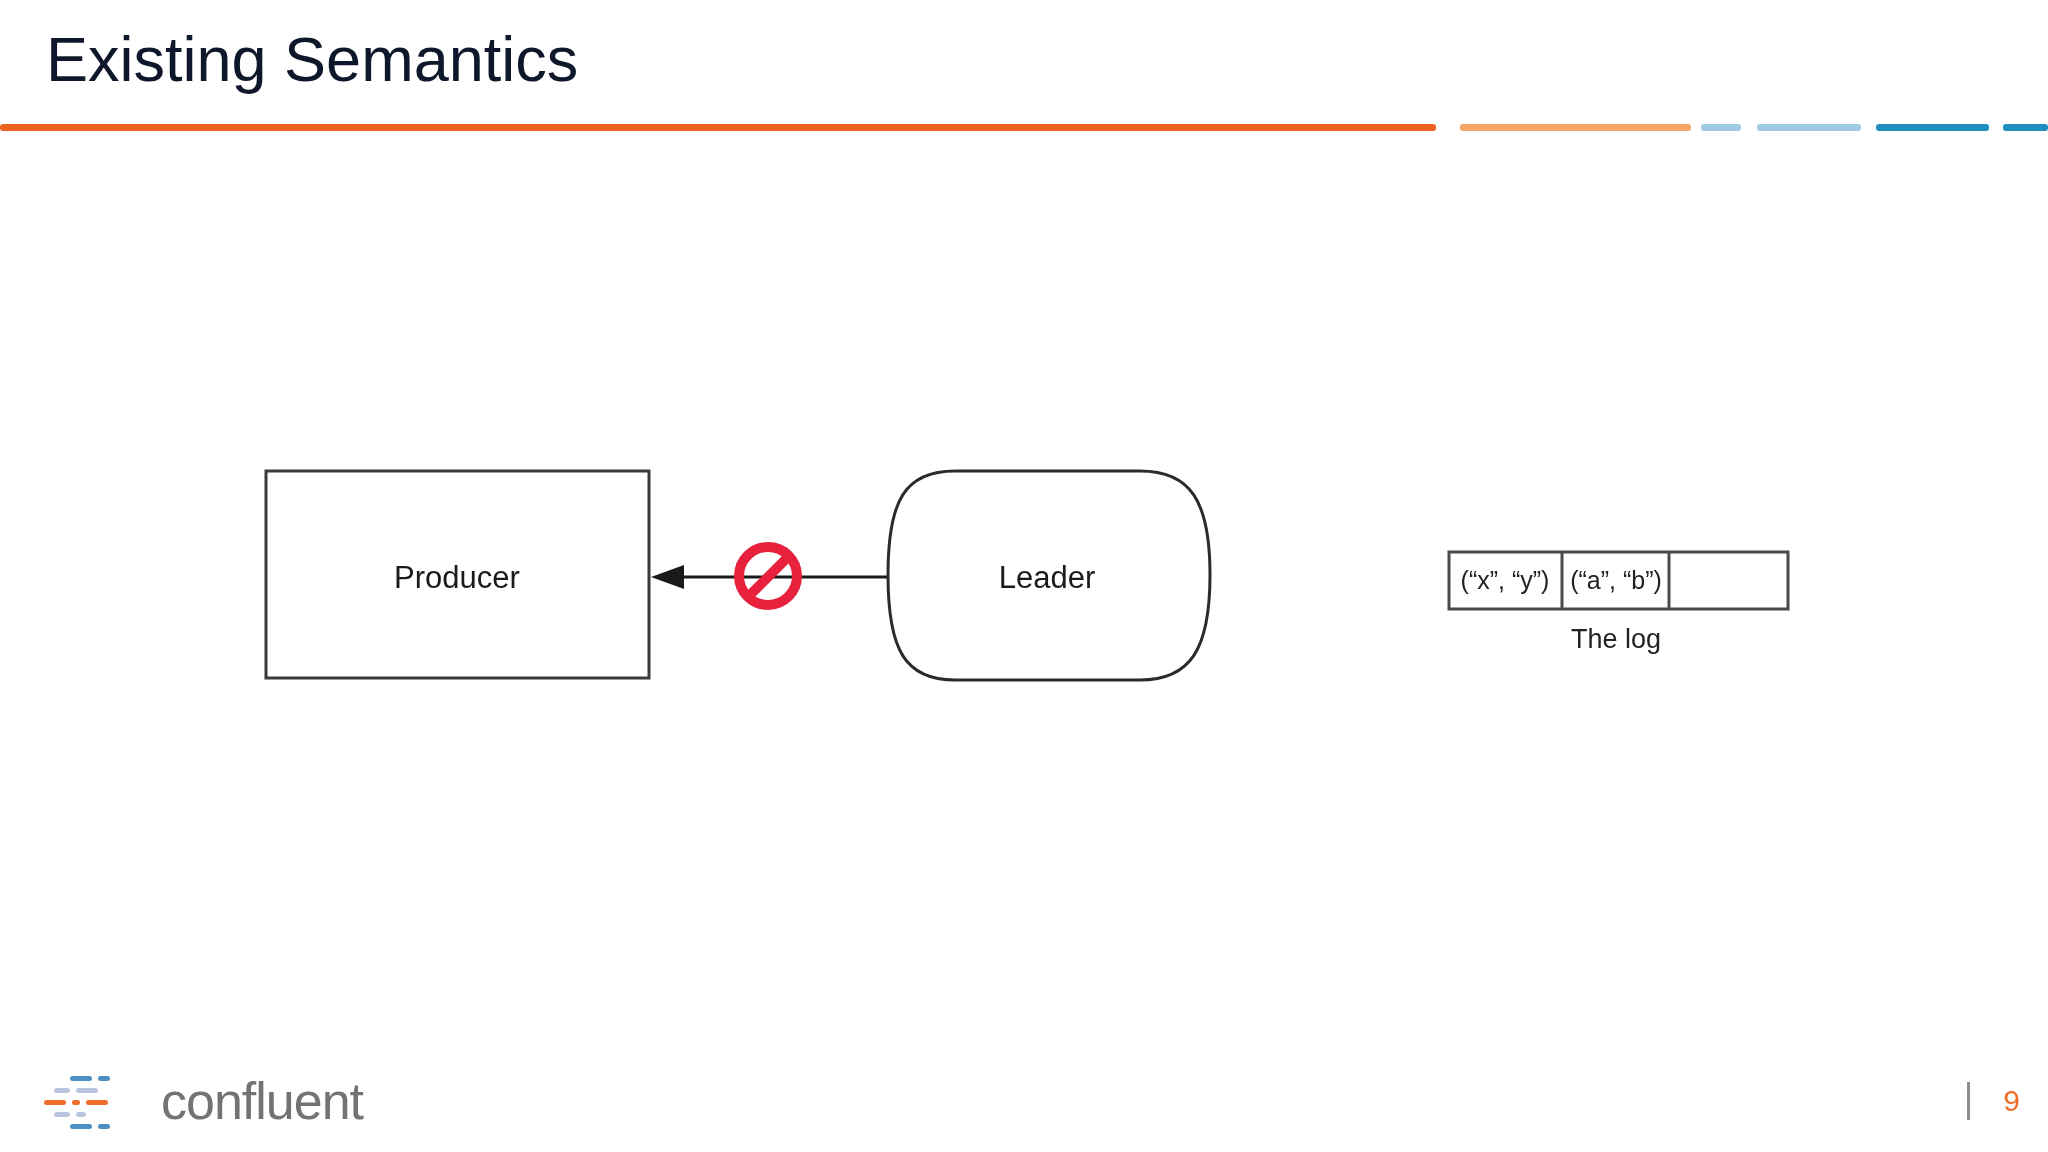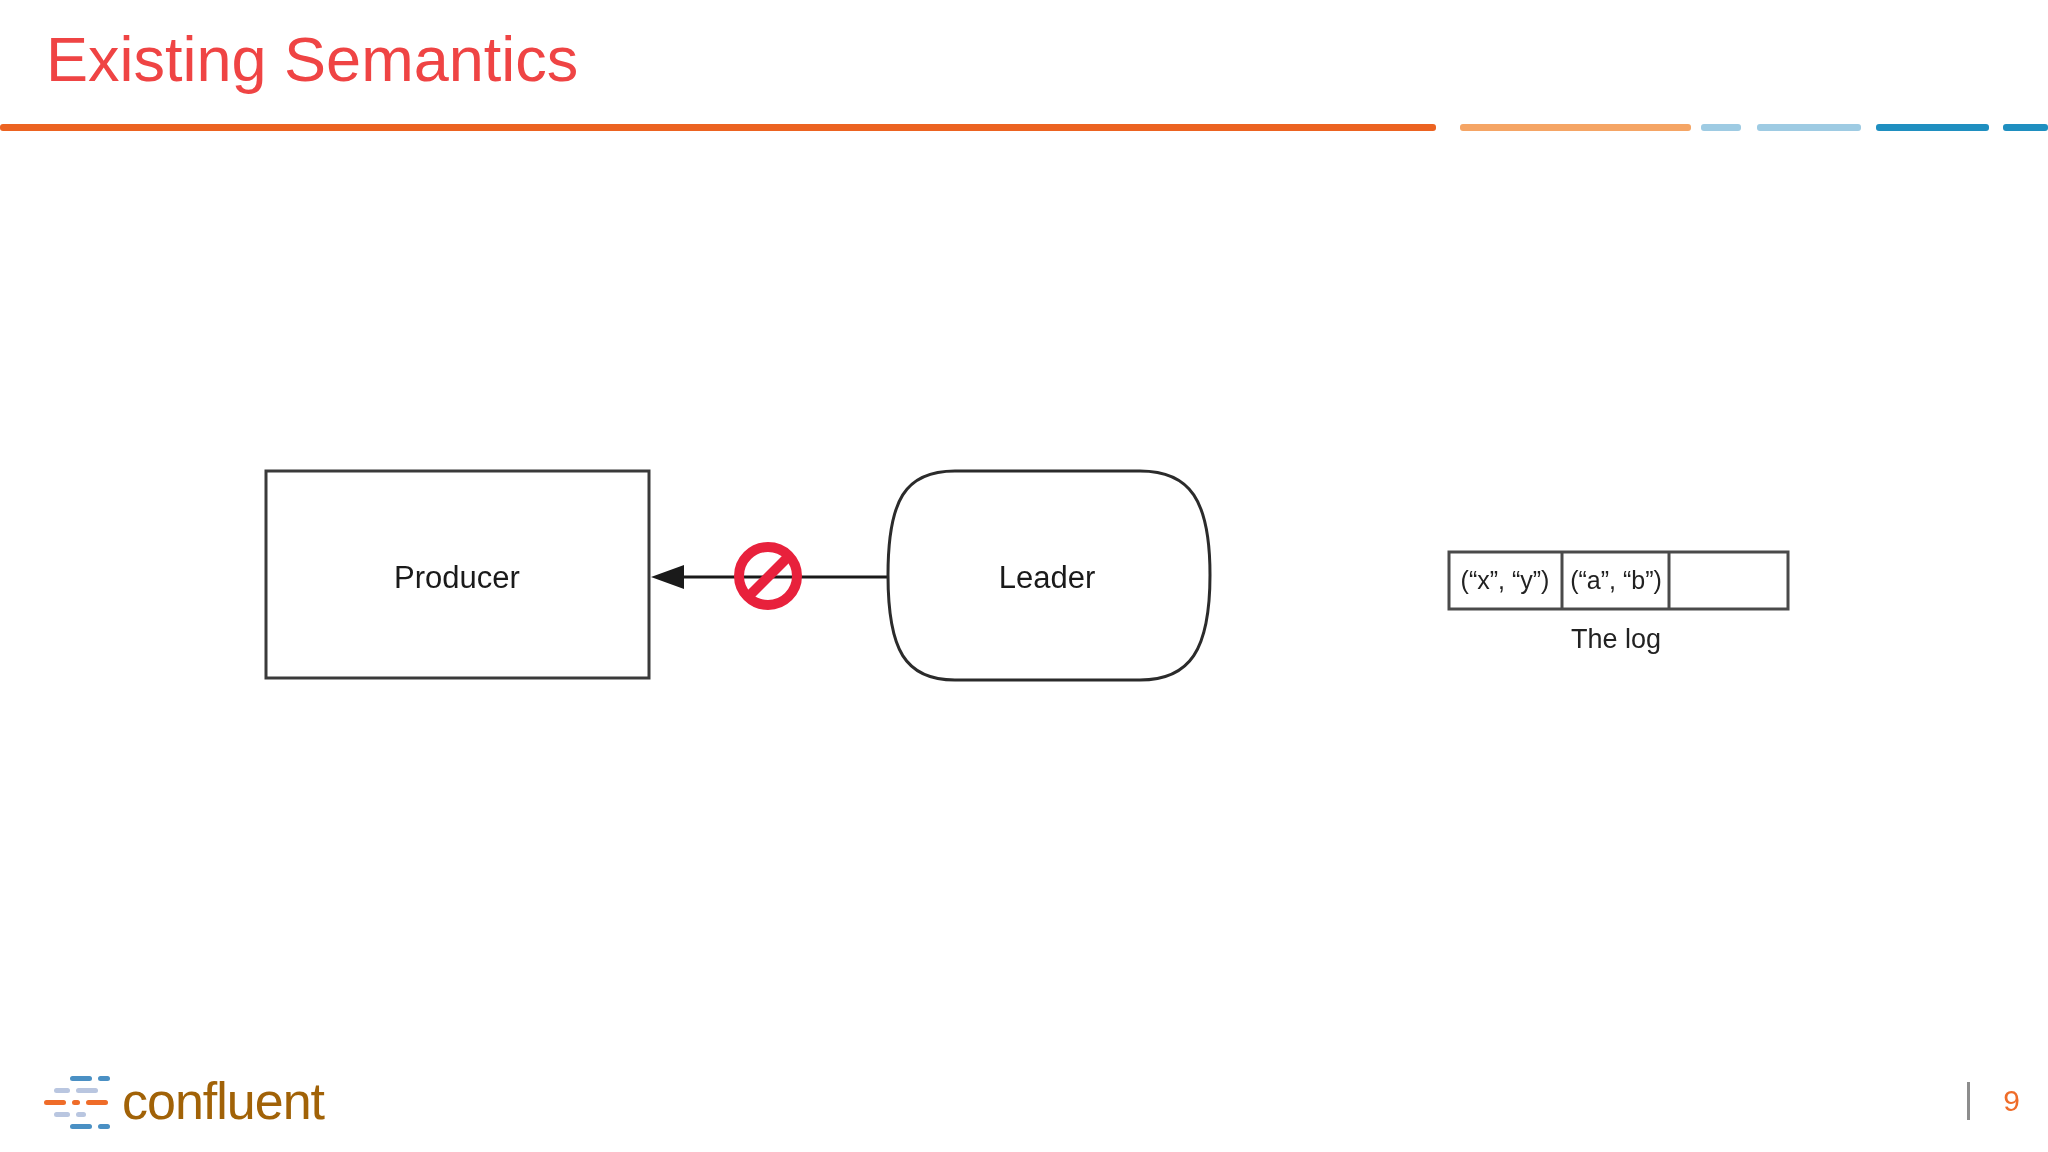--- a/index.html
+++ b/index.html
@@ -104,21 +104,21 @@
   #page-number {
     font-size: 30px;
     color: #ef6c29;
     min-width: 20px;
     text-align: right;
   }
 </style>
 </head>
 <body style="background: rgb(255, 255, 255);">
 
-<div id="slide-title" style="color: #ef4444;">Existing Semantics</div>
+<div id="slide-title" style="color: #0f172a;">Existing Semantics</div>
 
 <div id="header-rule">
     <div class="seg" style="left: 0px; width: 1436px; background: rgb(236, 99, 33);"></div>
     <div class="seg" style="left: 1460px; width: 231px; background: rgb(245, 165, 101);"></div>
     <div class="seg" style="left: 1701px; width: 40px; background: rgb(158, 203, 227);"></div>
     <div class="seg" style="left: 1757px; width: 104px; background: rgb(158, 203, 227);"></div>
     <div class="seg" style="left: 1876px; width: 113px; background: rgb(31, 143, 192);"></div>
     <div class="seg" style="left: 2003px; width: 45px; background: rgb(31, 143, 192);"></div>
   </div>
 
@@ -175,19 +175,19 @@
     <rect x="0" y="28" width="22" height="5" rx="2.5" fill="#ef6c29"></rect>
     <rect x="28" y="28" width="8" height="5" rx="2.5" fill="#ef6c29"></rect>
     <rect x="42" y="28" width="22" height="5" rx="2.5" fill="#ef6c29"></rect>
 
     <rect x="10" y="40" width="16" height="5" rx="2.5" fill="#b9c6e0"></rect>
     <rect x="32" y="40" width="10" height="5" rx="2.5" fill="#b9c6e0"></rect>
 
     <rect x="26" y="52" width="22" height="5" rx="2.5" fill="#4a90c4"></rect>
     <rect x="54" y="52" width="12" height="5" rx="2.5" fill="#4a90c4"></rect>
   </svg>
-  <div id="logo-wordmark" style="color: #a16207;">confluent</div>
+  <div id="logo-wordmark" style="color: #737373; margin-left: 39px;">confluent</div>
 </div>
 
 <div id="page-num-group">
   <div id="page-divider"></div>
   <div id="page-number" style="color: rgb(239, 108, 41);">9</div>
 </div>
 
 </body></html>

